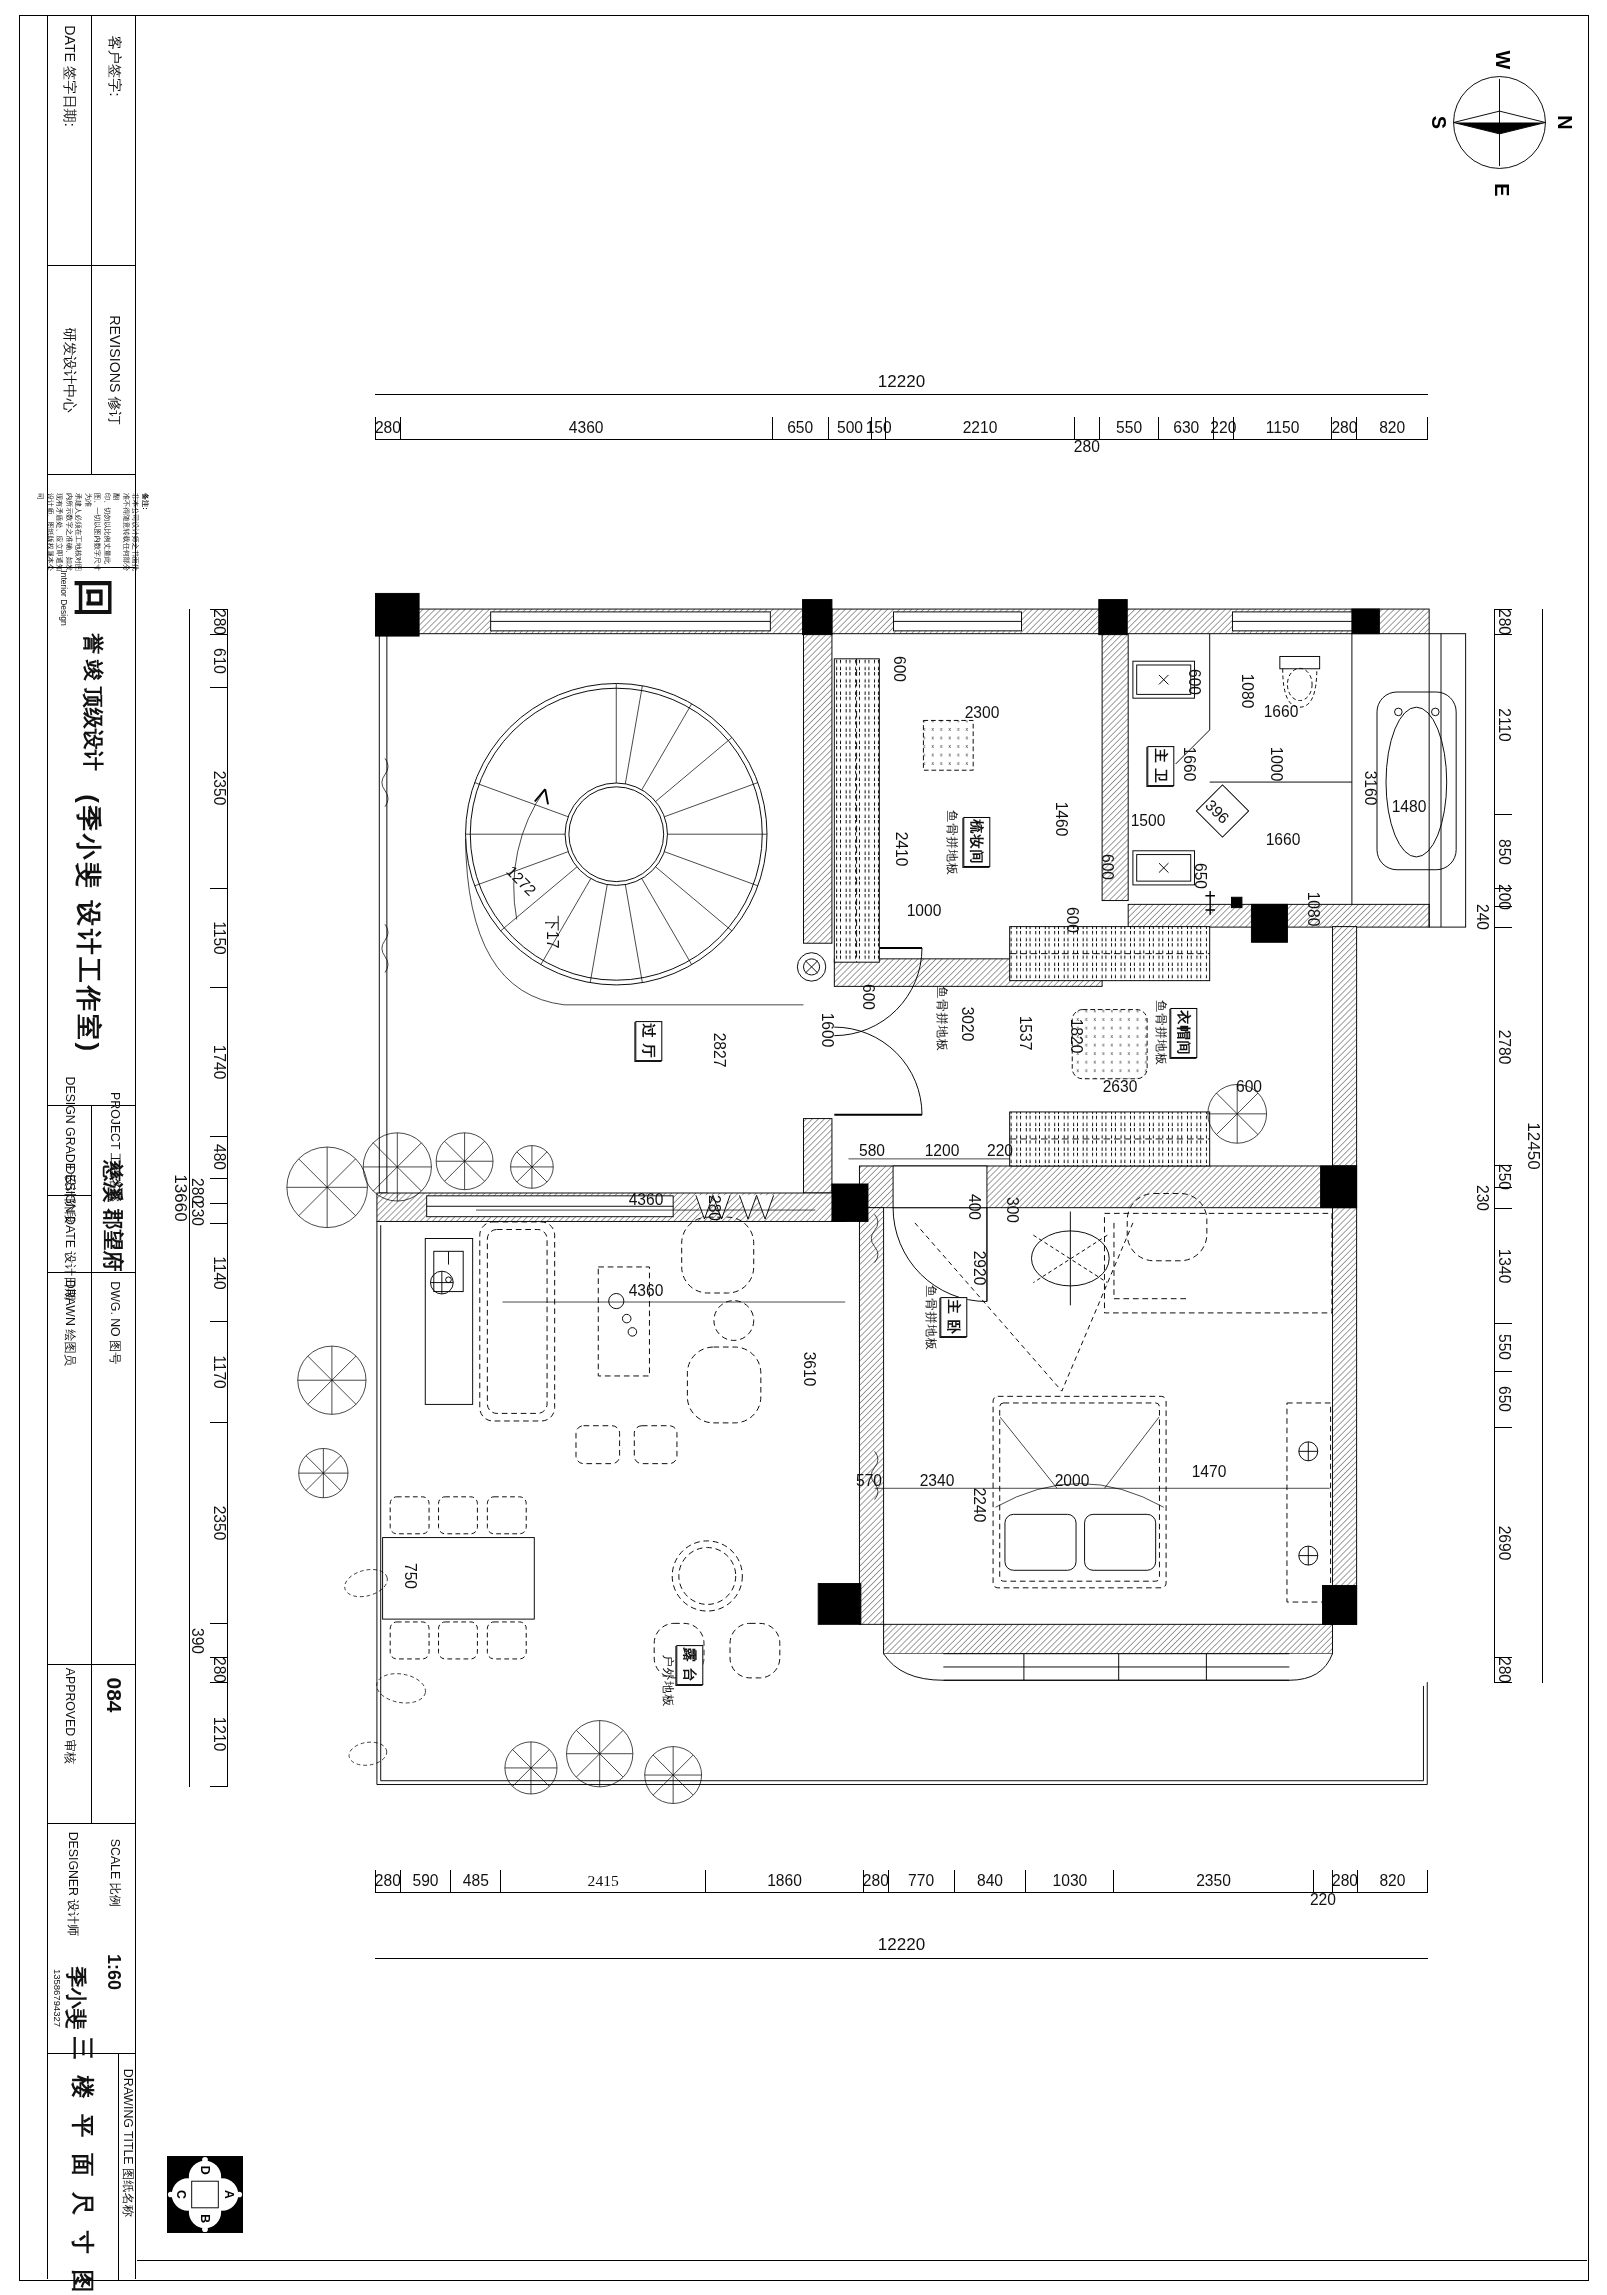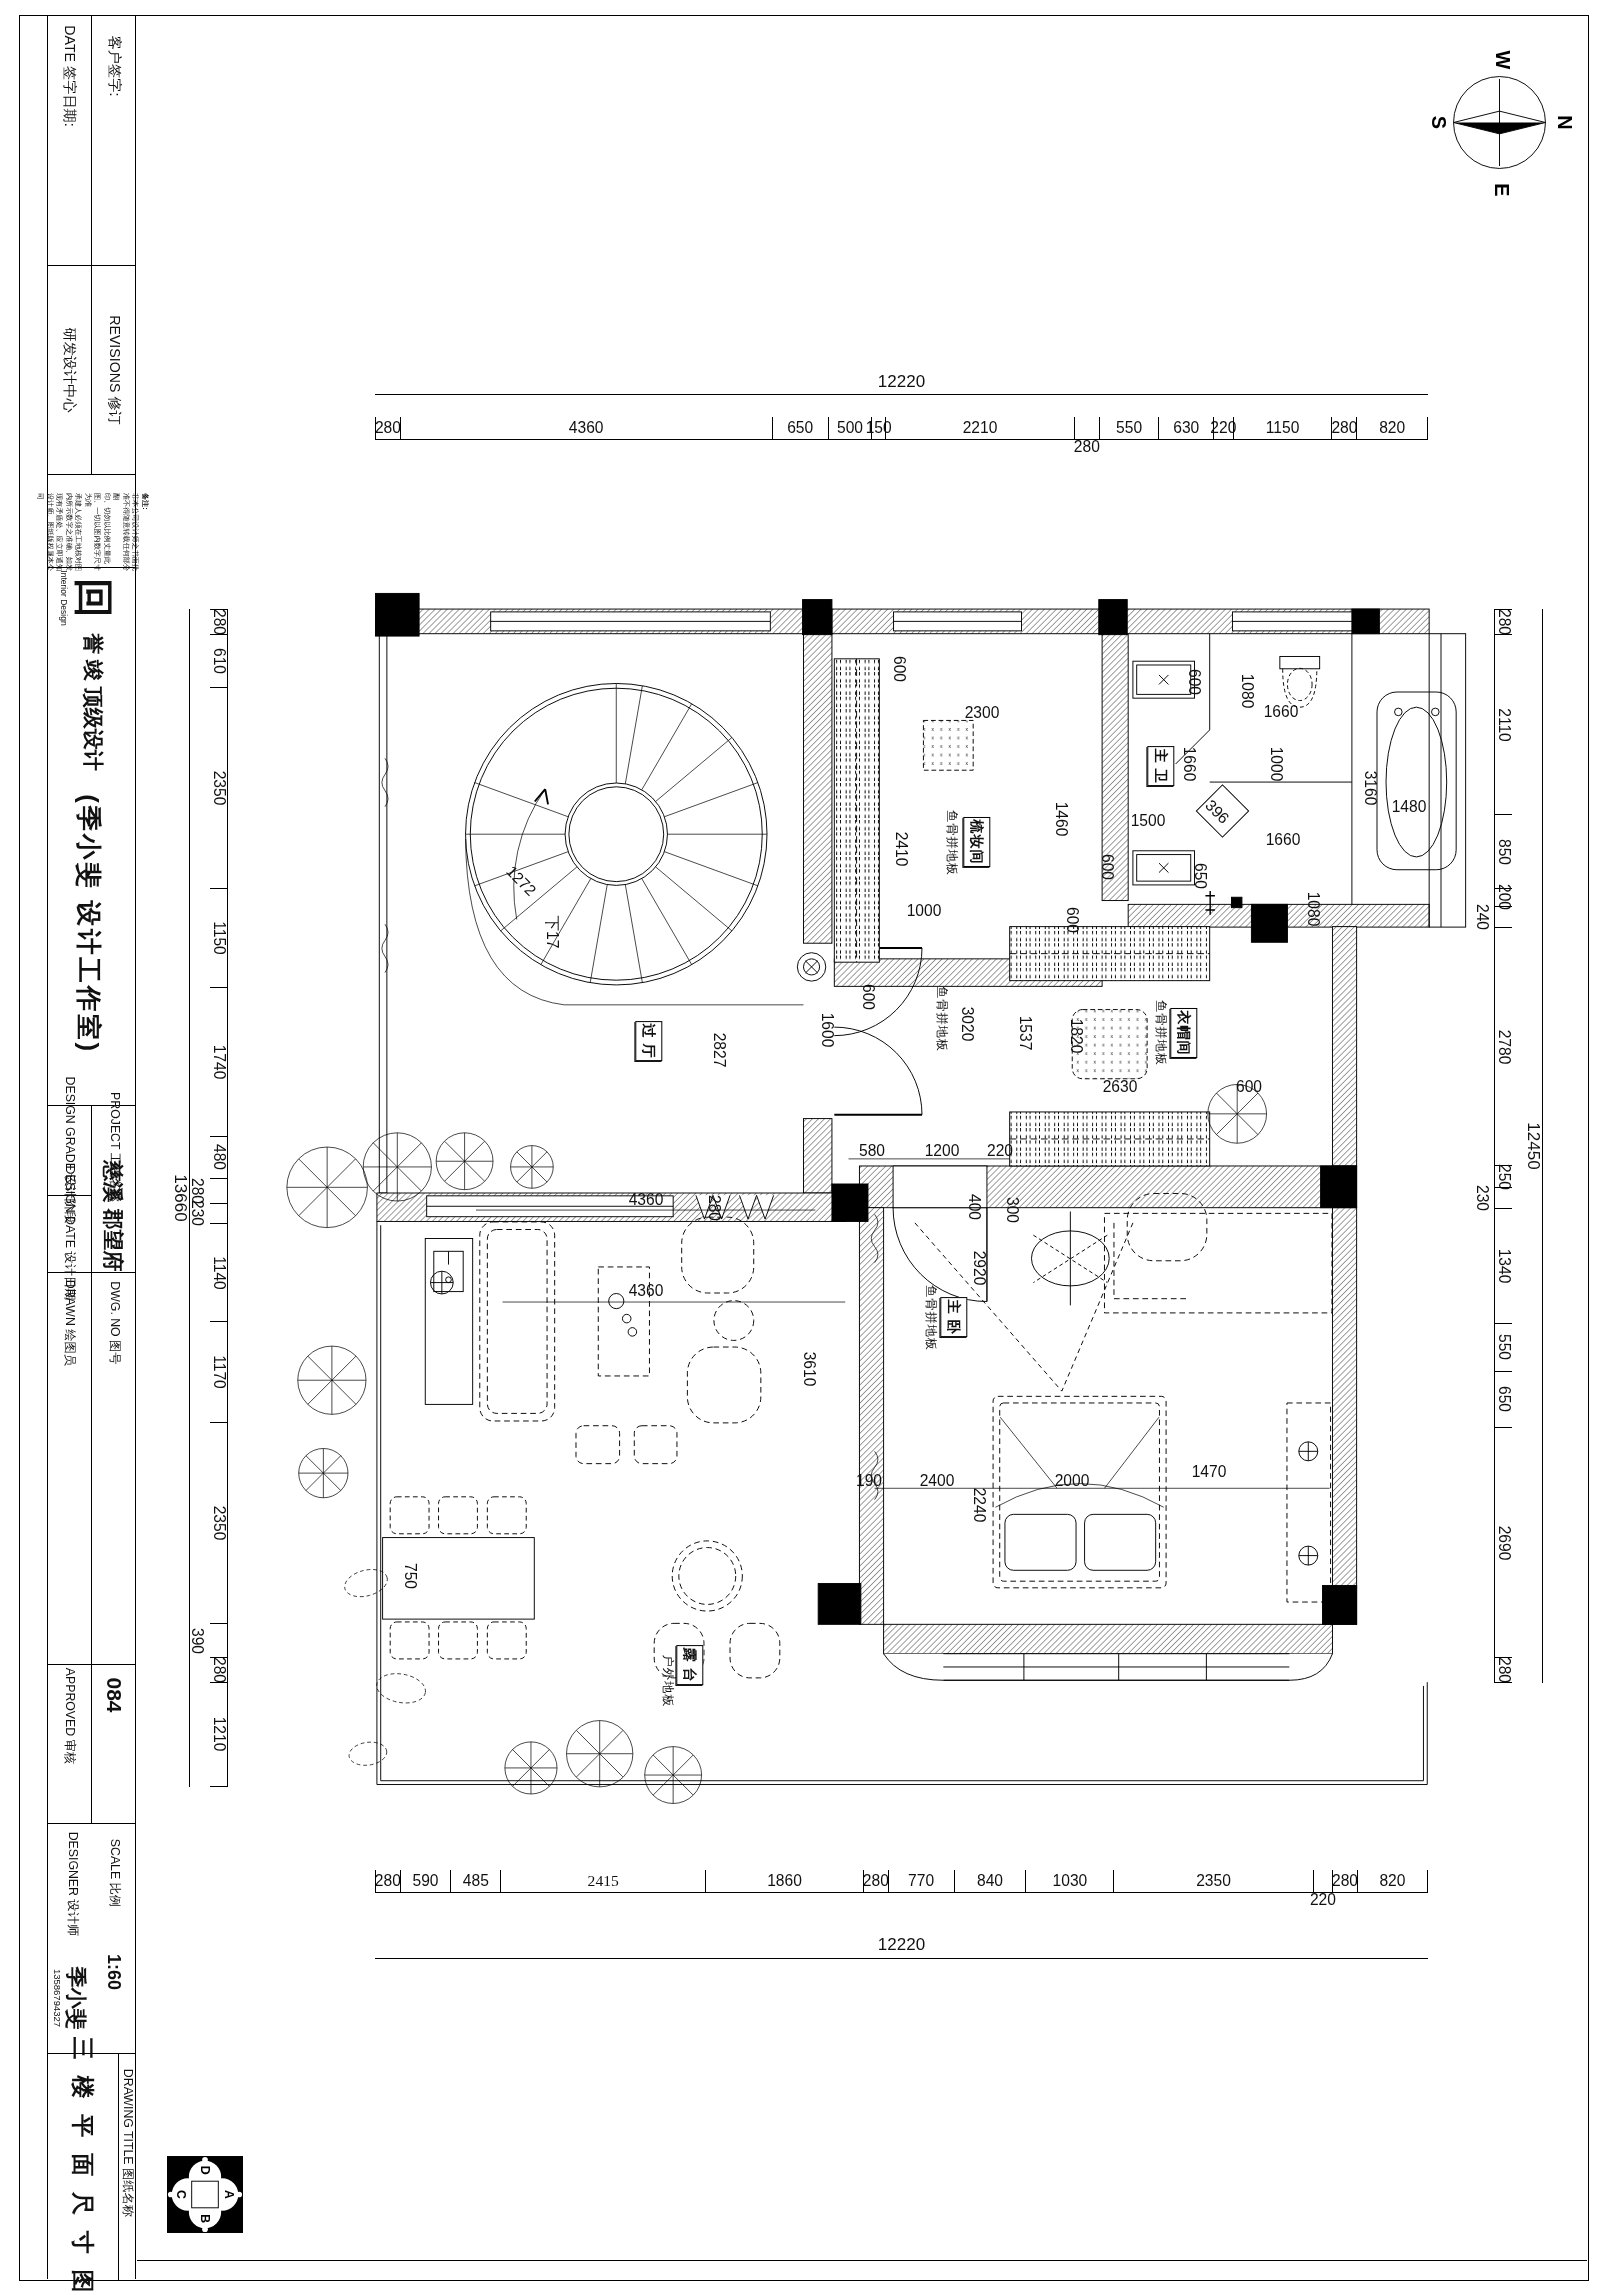--- a/index.html
+++ b/index.html
@@ -619,22 +619,22 @@
       <span class="anno h" style="left: 1409px; top: 807px;">1480</span>
       <span class="anno h" style="left: 1148px; top: 821px;">1500</span>
       <span class="anno d" style="left: 1217px; top: 812px;">396</span>
       <span class="anno v" style="left: 1200px; top: 876px;">650</span>
       <span class="anno v" style="left: 1107px; top: 867px;">600</span>
       <span class="anno h" style="left: 1283px; top: 840px;">1660</span>
       <span class="anno v" style="left: 1313px; top: 909px;">1080</span>
       <span class="anno v" style="left: 809px; top: 1369px;">3610</span>
       <span class="anno v" style="left: 979px; top: 1268px;">2920</span>
       <span class="anno v" style="left: 979px; top: 1505px;">2240</span>
-      <span class="anno h" style="left: 869px; top: 1481px;">190</span>
-      <span class="anno h" style="left: 937px; top: 1481px;">2400</span>
+      <span class="anno h" style="left: 869px; top: 1481px;">570</span>
+      <span class="anno h" style="left: 937px; top: 1481px;">2340</span>
       <span class="anno h" style="left: 1072px; top: 1481px;">2000</span>
       <span class="anno h" style="left: 1209px; top: 1472px;">1470</span>
       <span class="anno v" style="left: 410px; top: 1576px;">750</span>
       <span class="anno v" style="left: 551px; top: 932px;">下17</span>
       <span class="anno d" style="left: 521px; top: 881px;">1272</span>
     </div>
   <div id="roomlabs">
       <span class="roomlab" style="left: 649px; top: 1041px;">过 厅</span>
       <span class="roomlab" style="left: 977px; top: 842px;">梳妆间</span>
       <span class="roomlab" style="left: 1184px; top: 1033px;">衣帽间</span>

